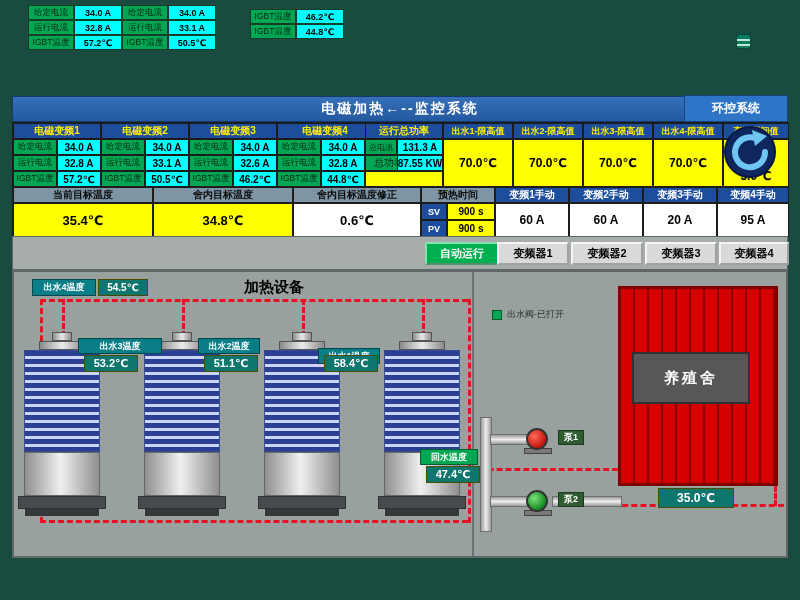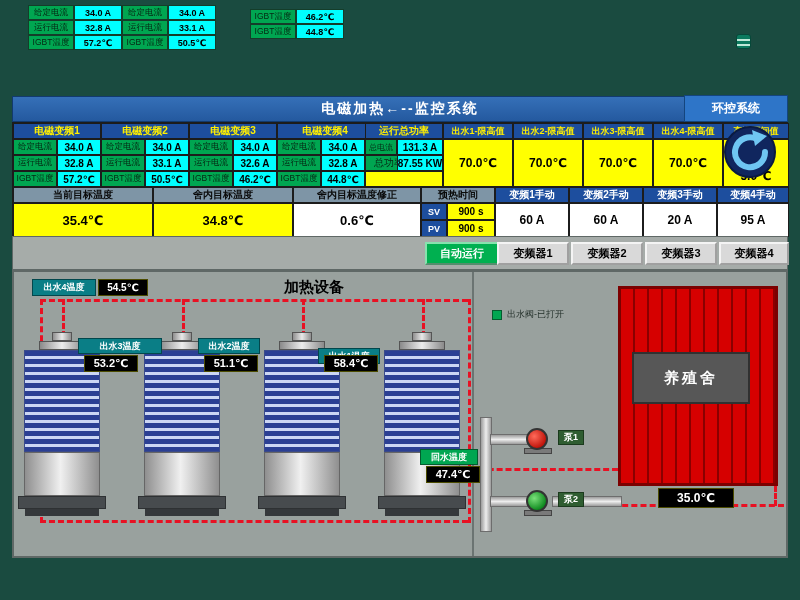--- a/index.html
+++ b/index.html
@@ -16,21 +16,21 @@
   .valW{background:#ffffff;color:#000;font-weight:bold}
   .tsr{display:flex;height:15px}
   .tsl{width:46px;background:#00a651;color:#052713;font-size:8.5px;display:flex;align-items:center;justify-content:center;border:1px solid #143d2a}
   .tsv{width:48px;background:#00ffff;color:#000;font-weight:bold;font-size:9px;display:flex;align-items:center;justify-content:center;border:1px solid #143d2a}
   .btn{position:absolute;display:flex;align-items:center;justify-content:center;font-weight:bold;cursor:pointer}
   .btnGreen{background:#00b050;color:#fff;border:2px outset #86e2ae;font-size:11px}
   .btnGray{background:#d9d9d9;color:#000;border:2px outset #f4f4f4;font-size:11px}
   .btnBlue{background:#2e75c8;color:#fff;border:1px solid #14457e;font-size:12px}
   .tag{position:absolute;display:flex;align-items:center;justify-content:center;color:#fff;font-weight:bold;z-index:6}
   .tagTeal{background:#0a7e86;font-size:9px;border:1px solid #02474c}
-  .tagOlive{background:#000000;font-size:10px;border:1px solid #4c4c00}
+  .tagOlive{background:#0f766e;font-size:10px;border:1px solid #4c4c00}
   .tagGreen{background:#00a651;font-size:9px;border:1px solid #035c2e}
   .tagPump{background:#2f5d31;font-size:9px;border:1px solid #1b3a1d}
   .dashH{position:absolute;border-top:3px dashed #e81123;z-index:2}
   .dashV{position:absolute;border-left:3px dashed #e81123;z-index:2}
   .pipeH{position:absolute;background:linear-gradient(180deg,#9c9c9c,#ededed 50%,#9c9c9c);border:1px solid #6d6d6d;z-index:3}
   .pipeV{position:absolute;background:linear-gradient(90deg,#9c9c9c,#ededed 50%,#9c9c9c);border:1px solid #6d6d6d;z-index:3}
   .tower{position:absolute;width:88px;height:188px;z-index:4}
   .tower .knob{position:absolute;left:34px;top:0;width:20px;height:9px;background:linear-gradient(90deg,#8f8f8f,#e8e8e8,#8f8f8f);border:1px solid #555}
   .tower .shoulder{position:absolute;left:21px;top:9px;width:46px;height:9px;background:linear-gradient(90deg,#8a8a8a,#ececec,#8a8a8a);border:1px solid #555}
   .tower .coil{position:absolute;left:6px;top:18px;width:76px;height:102px;background:repeating-linear-gradient(180deg,#2b3f94 0px,#2b3f94 5px,#ccd6f4 5px,#ccd6f4 8px);border:1px solid #3a4a8a}
@@ -177,21 +177,21 @@
   <div class="abs" style="left:12px;top:236px;width:776px;height:34px;background:#a6aca9;border:1px solid #5f6866">
     <div class="btn btnGreen" style="left:412px;top:5px;width:74px;height:23px">自动运行</div>
     <div class="btn btnGray" style="left:484px;top:5px;width:72px;height:23px">变频器1</div>
     <div class="btn btnGray" style="left:558px;top:5px;width:72px;height:23px">变频器2</div>
     <div class="btn btnGray" style="left:632px;top:5px;width:72px;height:23px">变频器3</div>
     <div class="btn btnGray" style="left:706px;top:5px;width:70px;height:23px">变频器4</div>
   </div>
 
   <div class="abs" style="left:12px;top:270px;width:776px;height:288px;background:#99a19e;border:2px solid #5f6866">
 
-    <div class="abs" style="left:230px;top:6px;width:140px;text-align:center;font-size:15px;font-weight:bold;color:#000">加热设备</div>
+    <div class="abs" style="left:230px;top:6px;width:140px;font-size:15px;font-weight:bold;color:#000">加热设备</div>
 
     <div class="tag tagTeal" style="left:18px;top:7px;width:64px;height:17px">出水4温度</div>
     <div class="tag tagOlive" style="left:84px;top:7px;width:50px;height:17px">54.5℃</div>
 
     <div class="dashH" style="left:26px;top:27px;width:428px"></div>
     <div class="dashV" style="left:26px;top:27px;height:224px"></div>
     <div class="dashH" style="left:26px;top:248px;width:428px"></div>
     <div class="dashV" style="left:454px;top:27px;height:224px"></div>
     <div class="dashV" style="left:48px;top:27px;height:38px"></div>
     <div class="dashV" style="left:168px;top:27px;height:38px"></div>

